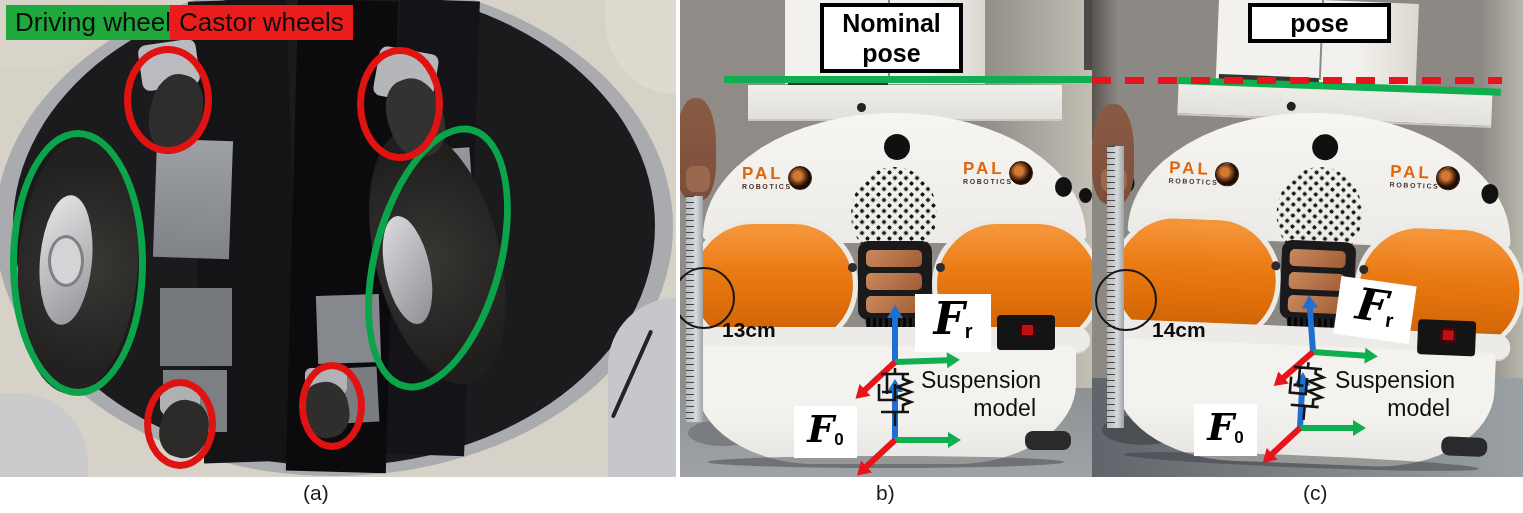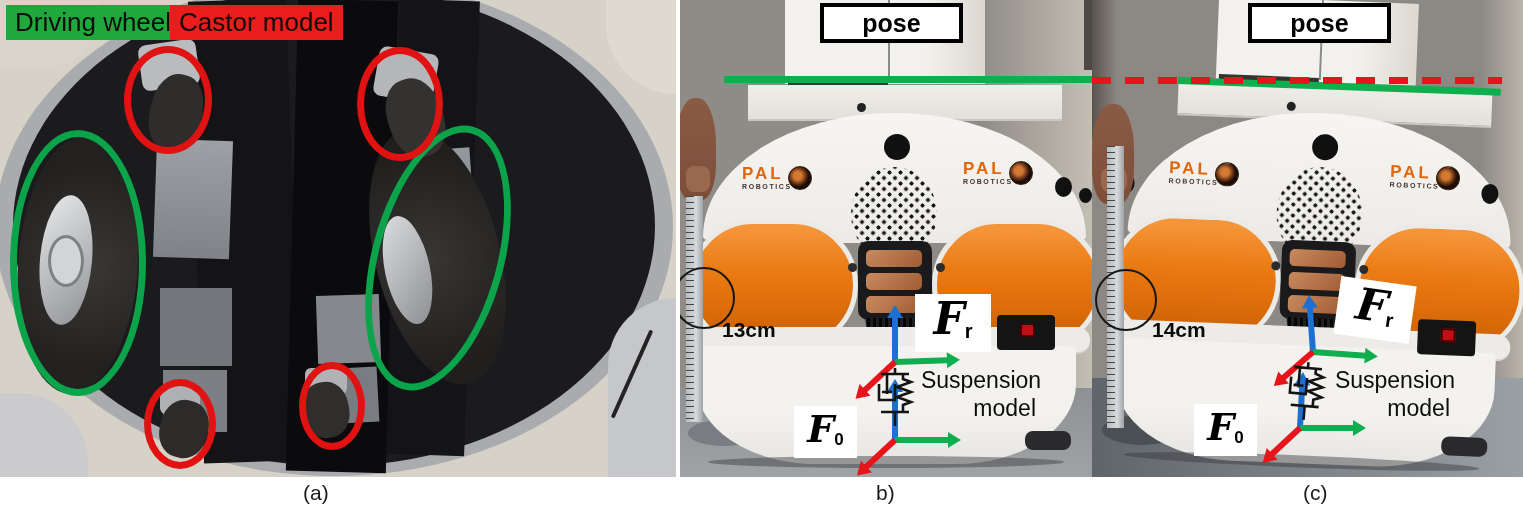--- a/index.html
+++ b/index.html
@@ -129,21 +129,21 @@
     <div class="abs" style="left:303px;top:382px;width:46px;height:56px;background:#302e2d;border-radius:45%;transform:rotate(-10deg);"></div>
 
     <div class="ellipse green-ellipse" style="left:10px;top:130px;width:136px;height:266px;"></div>
     <div class="ellipse green-ellipse" style="left:372px;top:122px;width:132px;height:272px;transform:rotate(15deg);"></div>
     <div class="ellipse red-ellipse" style="left:124px;top:46px;width:88px;height:108px;"></div>
     <div class="ellipse red-ellipse" style="left:357px;top:47px;width:86px;height:114px;"></div>
     <div class="ellipse red-ellipse" style="left:144px;top:379px;width:72px;height:90px;"></div>
     <div class="ellipse red-ellipse" style="left:299px;top:362px;width:66px;height:88px;"></div>
 
     <div class="wheel-label" style="left:6px;top:5px;background:#1fa83c;">Driving wheels</div>
-    <div class="wheel-label" style="left:170px;top:5px;background:#ea1c1c;">Castor model</div>
+    <div class="wheel-label" style="left:170px;top:5px;background:#ea1c1c;">Castor wheels</div>
   </div>
 
   <div id="panel-b" class="panel" style="left:680px;width:412px;background:#8f8b86;">
     <div class="abs" style="left:300px;top:0;width:112px;height:412px;background:linear-gradient(90deg,#8f8b86,#c4bfb4);"></div>
     <div class="abs" style="left:404px;top:0;width:8px;height:70px;background:#4d4946;"></div>
     <div class="abs" style="left:0;top:388px;width:412px;height:89px;background:linear-gradient(180deg,#8d9194,#a0a3a6);"></div>
     <div class="abs" style="left:8px;top:420px;width:70px;height:26px;background:#797d81;border-radius:50%;"></div>
 
     <div class="r r-payload"></div>
     <div class="r r-payload-seam"></div>
@@ -184,20 +184,21 @@
     <div class="r r-baseshadow"></div>
 
     <div class="hand" style="left:-4px;top:98px;width:40px;height:102px;"></div>
     <div class="finger" style="left:6px;top:166px;width:24px;height:26px;"></div>
     <div class="ruler" style="left:6px;top:196px;height:226px;"></div>
     <div class="circle-note" style="left:-7px;top:267px;"></div>
     <div class="height-label" style="left:42px;top:318px;">13cm</div>
 
     <div class="hline green-line" style="left:44px;top:76px;width:368px;"></div>
     <div class="pose-label" style="left:140px;top:3px;">
+      <div>Nominal</div>
       <div>pose</div>
     </div>
 
     <div class="arrow ab" style="left:215px;top:359px;width:45px;transform:rotate(-90deg);">
         <i></i>
       </div>
     <div class="arrow ag" style="left:215px;top:359px;width:53px;transform:rotate(-2deg);">
         <i></i>
       </div>
     <div class="arrow ar" style="left:215px;top:359px;width:42px;transform:rotate(137deg);">

